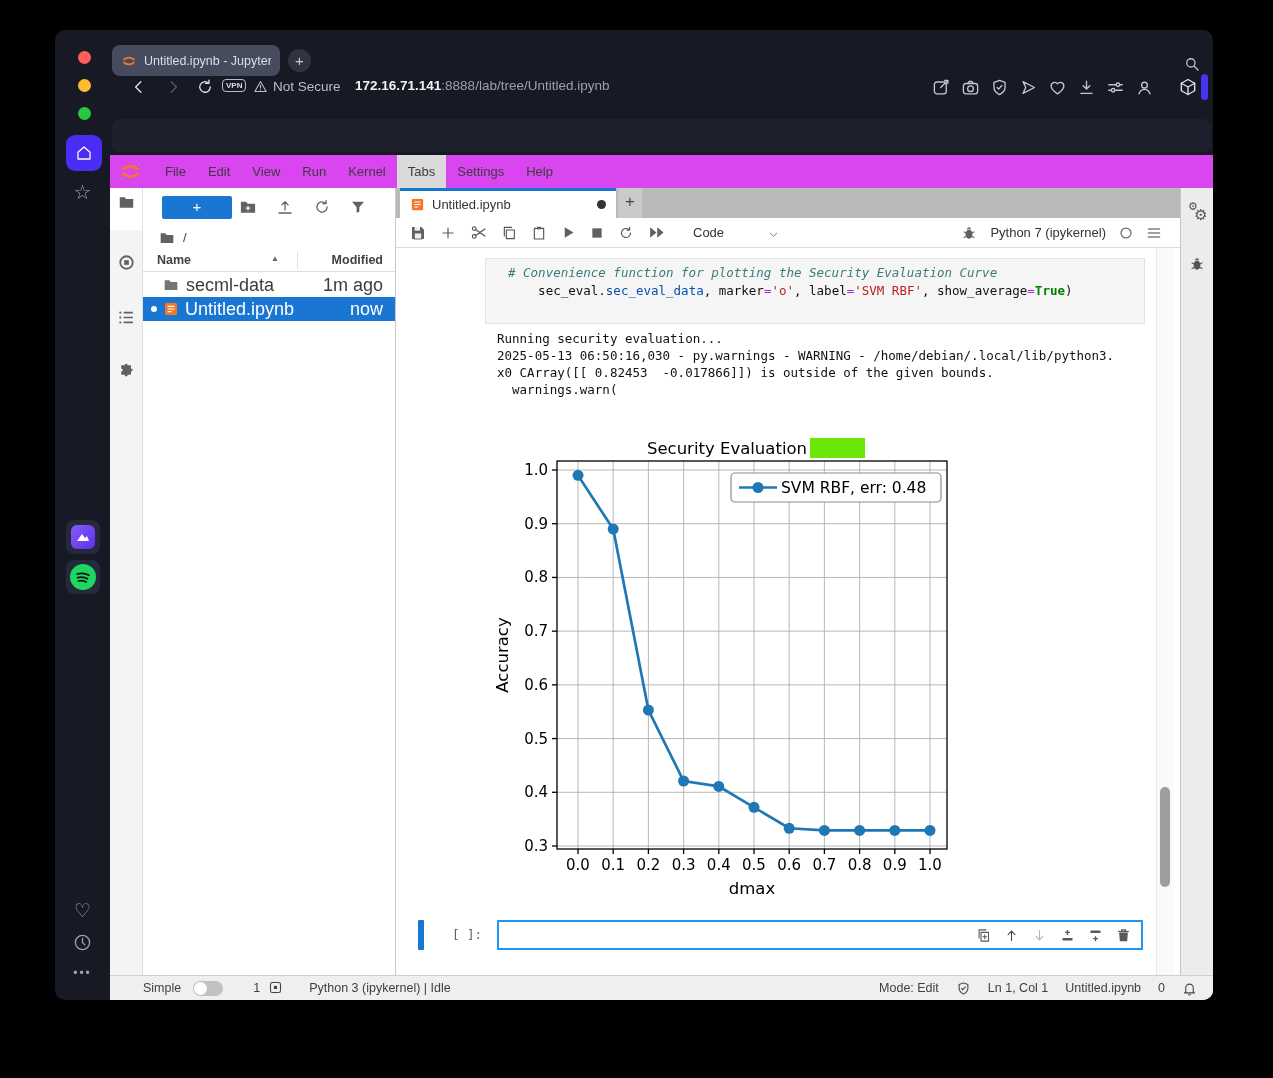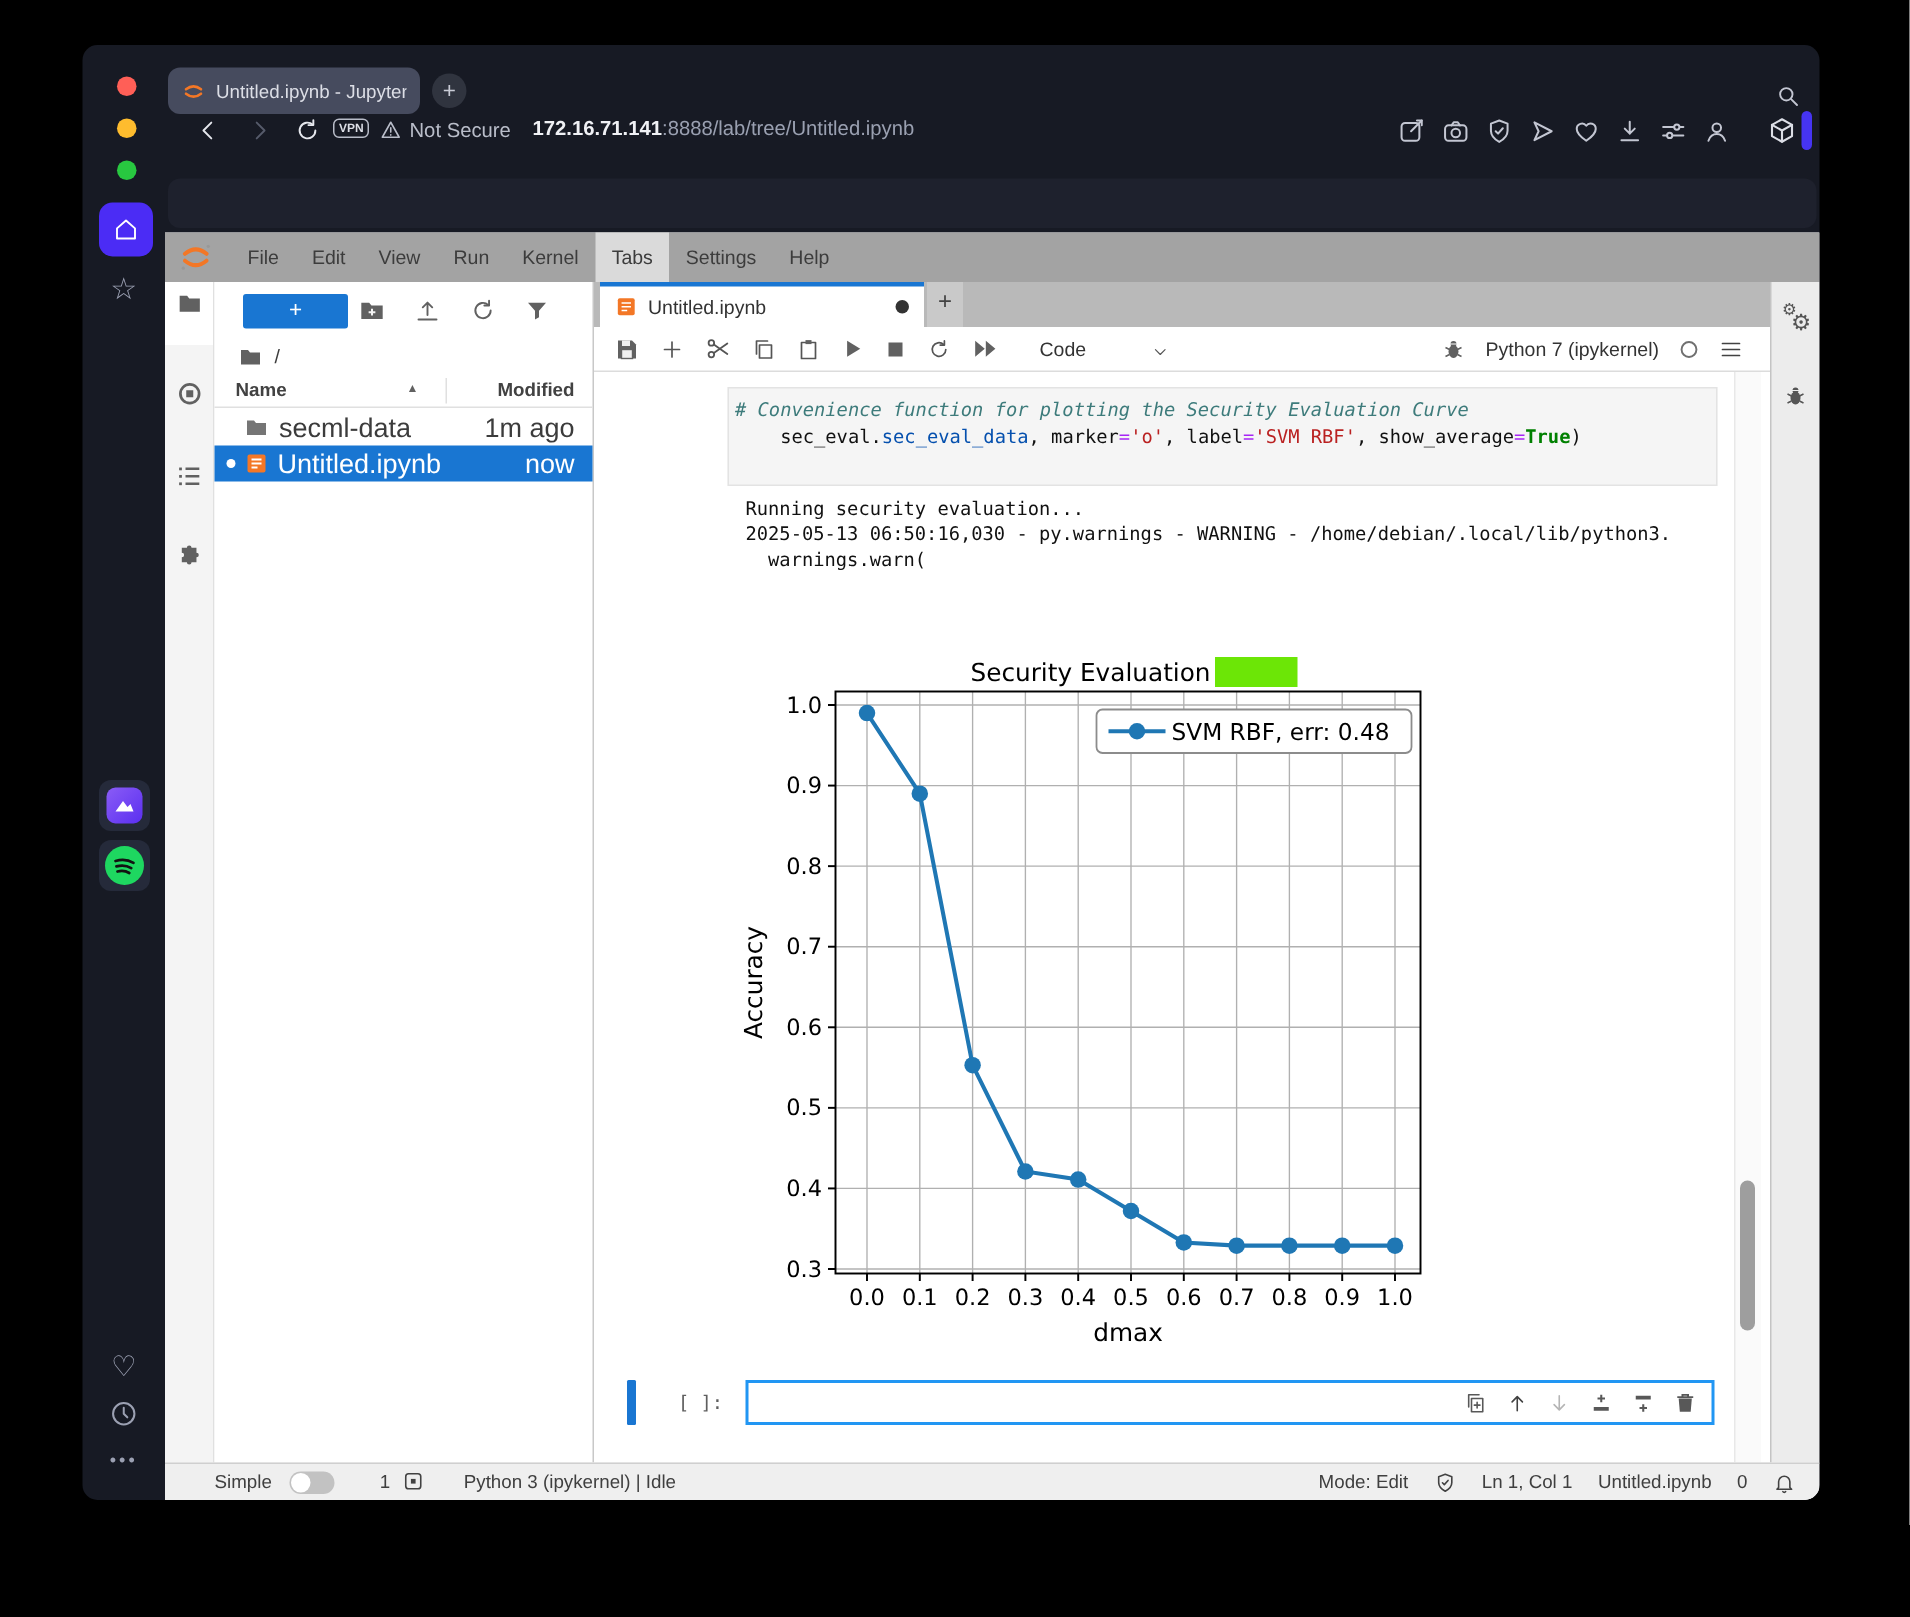--- a/index.html
+++ b/index.html
@@ -15,39 +15,39 @@
   .appic{position:absolute;left:11px;width:34px;height:34px;border-radius:8px;background:#252a3a;display:flex;align-items:center;justify-content:center}
   .tabpill{position:absolute;left:57px;top:15px;width:168px;height:31px;border-radius:8px;background:#464b5e;display:flex;align-items:center;padding:0 9px;box-sizing:border-box;gap:7px}
   .tabtitle{color:#dcdee6;font-size:12.5px;white-space:nowrap;overflow:hidden}
   .newtab{position:absolute;left:233px;top:19px;width:23px;height:23px;border-radius:50%;background:#30343f;color:#c9ccd6;font-size:15px;line-height:23px;text-align:center}
   .urlrow{position:absolute;left:57px;top:40px;width:1099px;height:34px}
   .uic{position:absolute;color:#c3c6d2}
   .urltext{position:absolute;left:243px;top:8px;font-size:13.5px;white-space:nowrap}
   .darkstrip{position:absolute;left:57px;top:89px;width:1099px;height:33px;border-radius:8px;background:#1e212d}
   
   .jupyter{position:absolute;left:55px;top:125px;width:1103px;height:845px;background:#fff;color:#3c3c3c}
-  .jmenubar{position:absolute;left:0;top:0;width:100%;height:33px;background:#a3a3a3;display:flex;align-items:center;box-sizing:border-box;padding-left:9px}
+  .jmenubar{position:absolute;left:0;top:0;width:100%;height:33px;background:#d946ef;display:flex;align-items:center;box-sizing:border-box;padding-left:9px}
   .mitem{height:33px;display:flex;align-items:center;padding:0 11px;font-size:13px;color:#3c3c3c}
   .mitem.active{background:#dadada}
   .activity{position:absolute;left:0;top:33px;width:33px;height:787px;background:#f4f4f4;border-right:1px solid #e0e0e0;box-sizing:border-box}
   .aic{position:absolute;left:8px;color:#616161}
   .fpanel{position:absolute;left:33px;top:33px;width:253px;height:787px;background:#fff;border-right:1px solid #c8c8c8;box-sizing:border-box}
   .newbtn{position:absolute;left:19px;top:8px;width:70px;height:23px;border-radius:2px;background:#1976d2;color:#fff;font-size:15px;text-align:center;line-height:22px}
   .fic{position:absolute;top:10px;color:#616161}
   .fhdr{position:absolute;left:0;top:62px;width:100%;height:22px;border-bottom:1px solid #e0e0e0;font-size:12.5px;font-weight:bold;color:#424242;box-sizing:border-box}
   .frow{position:absolute;left:0;width:100%;height:24px;font-size:18px;display:flex;align-items:center}
   .frow.sel{background:#1976d2;color:#fff}
   
   .nbpanel{position:absolute;left:286px;top:33px;width:784px;height:787px;background:#fff}
   .nbtabbar{position:absolute;left:0;top:0;width:100%;height:30px;background:#b9b9b9}
   .nbtab{position:absolute;left:4px;top:0;width:216px;height:30px;background:#fff;border-top:3px solid #1976d2;box-sizing:border-box;display:flex;align-items:center;gap:7px;padding:0 10px}
   .plustab{position:absolute;left:222px;top:0;width:24px;height:30px;background:#c9c9c9;color:#424242;font-size:16px;text-align:center;line-height:28px}
   .nbtools{position:absolute;left:0;top:30px;width:100%;height:30px;background:#fff;border-bottom:1px solid #dcdcdc;box-sizing:border-box;display:flex;align-items:center;padding-left:14px;gap:14px;color:#555}
   .nbcontent{position:absolute;left:0;top:60px;width:784px;height:727px;background:#fff;overflow:hidden}
-  .codecell{position:absolute;left:89px;top:10px;width:660px;height:66px;background:#f5f5f5;border:1px solid #e3e3e3;box-sizing:border-box;padding:5px 4px;font-family:"DejaVu Sans Mono",monospace;font-size:12.5px;line-height:18px}
+  .codecell{position:absolute;left:89px;top:10px;width:660px;height:66px;background:#f5f5f5;border:1px solid #e3e3e3;box-sizing:border-box;padding:5px 22px;font-family:"DejaVu Sans Mono",monospace;font-size:12.5px;line-height:18px}
   .cl{white-space:pre}
   .tk-cm{color:#3d7b7b;font-style:italic}.tk-pl{color:#111}.tk-pr{color:#0550ae}.tk-op{color:#a726f5}.tk-st{color:#ba2121}.tk-kw{color:#008000;font-weight:bold}
   .outblock{position:absolute;left:101px;top:82px;font-family:"DejaVu Sans Mono",monospace;font-size:12.5px;line-height:17px;color:#111}
   .outline{white-space:pre}
   .emptybar{position:absolute;left:22px;top:672px;width:6px;height:30px;background:#1976d2;border-radius:1px}
   .emptyprompt{position:absolute;left:56px;top:679px;font-family:"DejaVu Sans Mono",monospace;font-size:12.5px;color:#5f5f5f}
   .emptycell{position:absolute;left:101px;top:672px;width:646px;height:30px;border:2px solid #2196f3;box-sizing:border-box;background:#fff;display:flex;align-items:center;justify-content:flex-end;gap:13px;padding-right:10px;color:#585858}
   .scrolltrack{position:absolute;left:760px;top:0;width:18px;height:727px;background:#fafafa;border-left:1px solid #e8e8e8;box-sizing:border-box}
   .scrollthumb{position:absolute;left:764px;top:539px;width:10px;height:100px;border-radius:5px;background:#9e9e9e}
   .rsidebar{position:absolute;left:1070px;top:33px;width:33px;height:787px;background:#ececec;border-left:1px solid #c4c4c4;box-sizing:border-box;color:#555}
@@ -420,20 +420,21 @@
       <div class="nbcontent">
         <div class="codecell">
           <div>
               <div class="cl"><span class="tk-cm"># Convenience function for plotting the Security Evaluation Curve</span></div>
               <div class="cl"><span class="tk-pl">    sec_eval.</span><span class="tk-pr">sec_eval_data</span><span class="tk-pl">, marker</span><span class="tk-op">=</span><span class="tk-st">'o'</span><span class="tk-pl">, label</span><span class="tk-op">=</span><span class="tk-st">'SVM RBF'</span><span class="tk-pl">, show_average</span><span class="tk-op">=</span><span class="tk-kw">True</span><span class="tk-pl">)</span></div>
             </div>
         </div>
         <div class="outblock">
           <div class="outline">Running security evaluation...</div>
           <div class="outline">2025-05-13 06:50:16,030 - py.warnings - WARNING - /home/debian/.local/lib/python3.</div>
+          <div class="outline">x0 CArray([[ 0.82453  -0.017866]]) is outside of the given bounds.</div>
           <div class="outline">  warnings.warn(</div>
         </div>
         <svg id="chart-svg" style="position: absolute; left: 94px; top: 185px; font-family: &quot;DejaVu Sans&quot;, sans-serif;" width="470" height="470" viewBox="0 0 470 470">
             <line x1="88" y1="28" x2="88" y2="416" stroke="#b0b0b0" stroke-width="0.9"></line>
             <line x1="123.2" y1="28" x2="123.2" y2="416" stroke="#b0b0b0" stroke-width="0.9"></line>
             <line x1="158.4" y1="28" x2="158.4" y2="416" stroke="#b0b0b0" stroke-width="0.9"></line>
             <line x1="193.6" y1="28" x2="193.6" y2="416" stroke="#b0b0b0" stroke-width="0.9"></line>
             <line x1="228.8" y1="28" x2="228.8" y2="416" stroke="#b0b0b0" stroke-width="0.9"></line>
             <line x1="264" y1="28" x2="264" y2="416" stroke="#b0b0b0" stroke-width="0.9"></line>
             <line x1="299.2" y1="28" x2="299.2" y2="416" stroke="#b0b0b0" stroke-width="0.9"></line>

